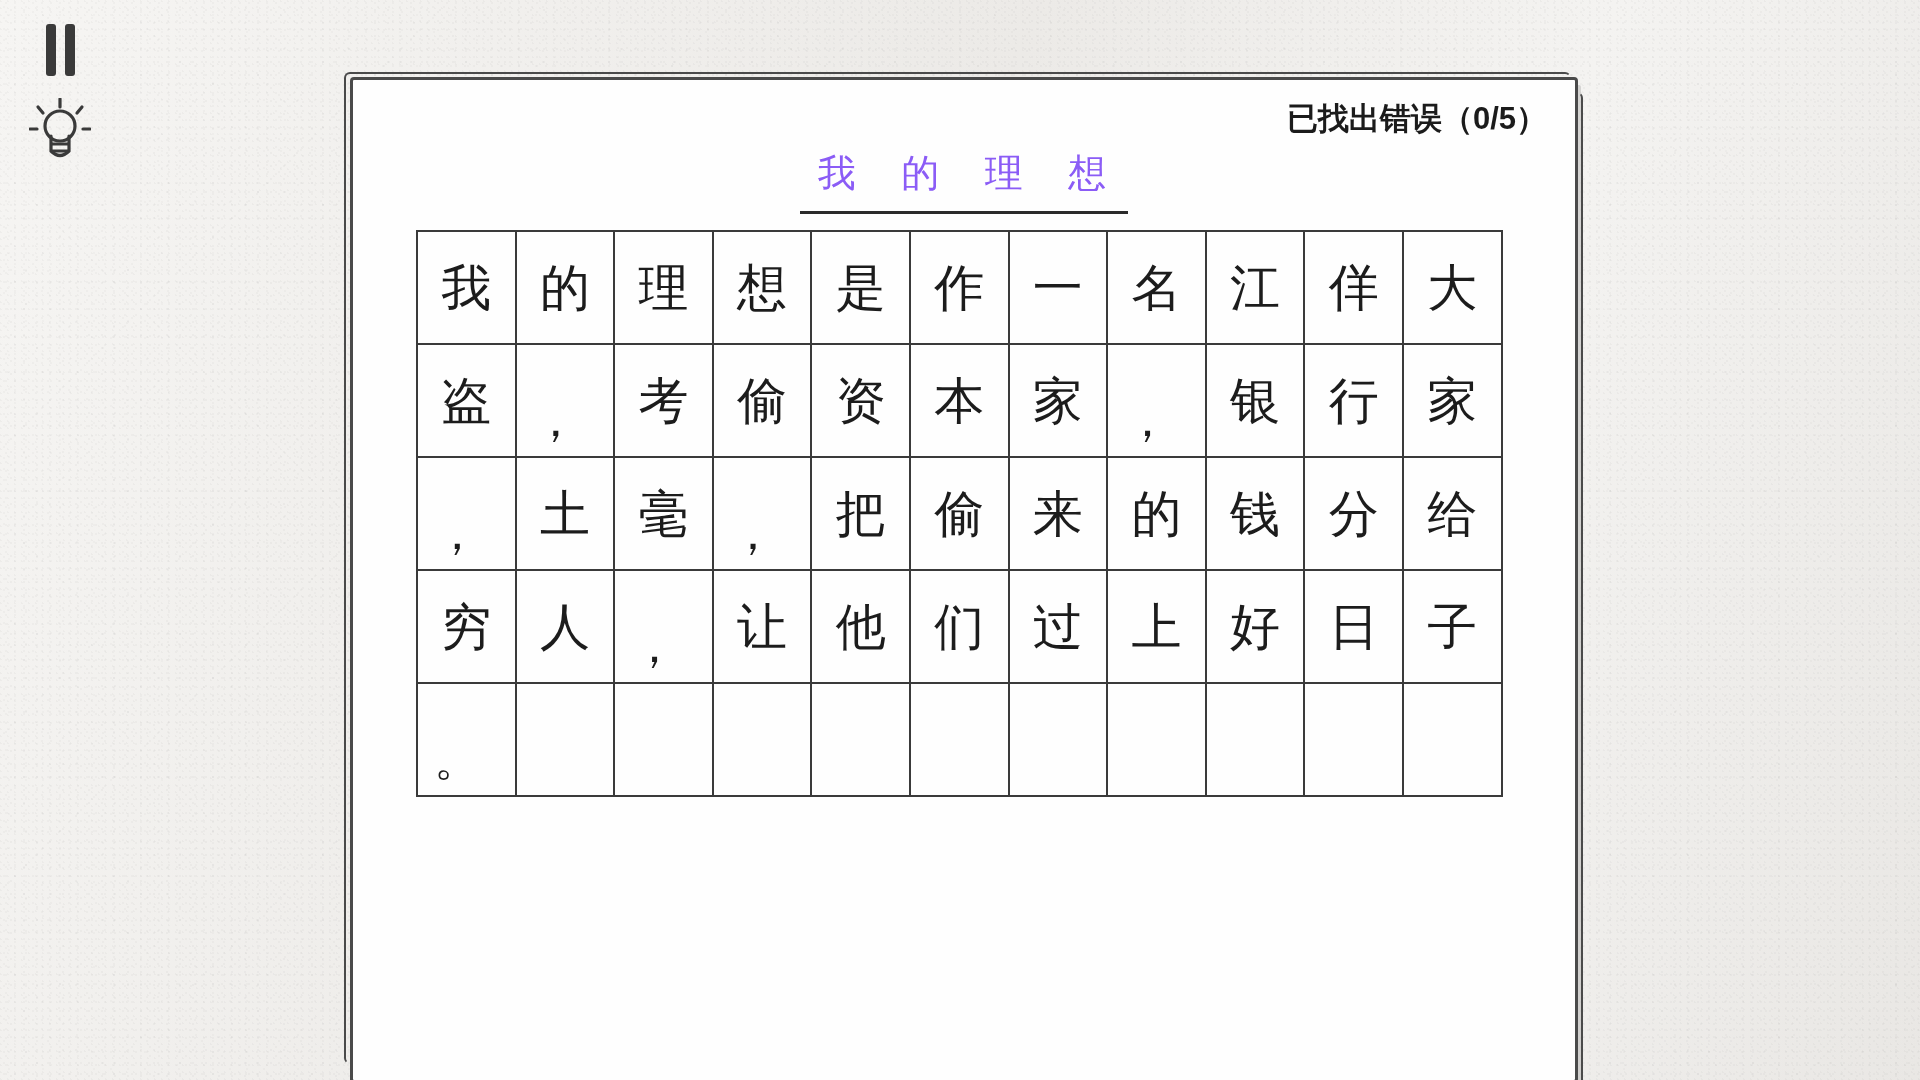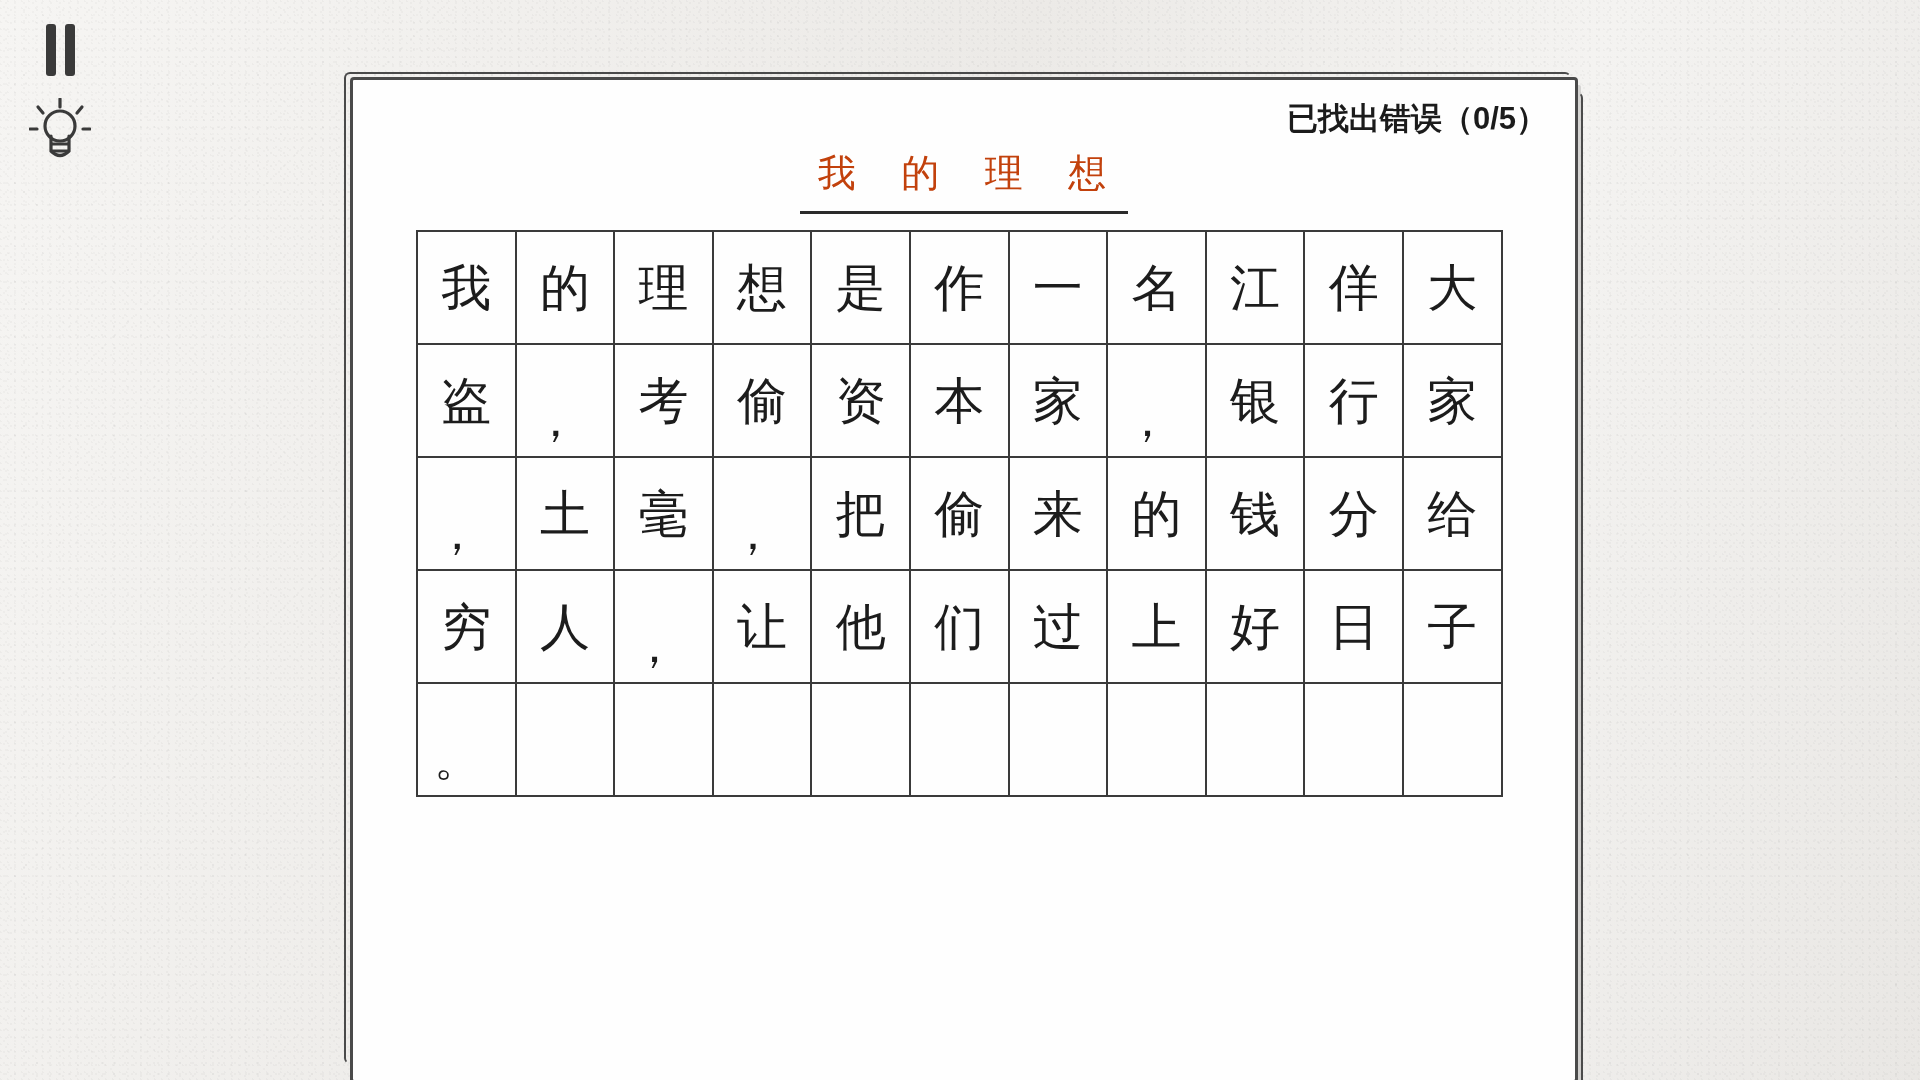--- a/index.html
+++ b/index.html
@@ -106,21 +106,21 @@
     position: absolute;
     left: 0;
     right: 0;
     top: 68px;
     text-align: center;
   }
   #essay-title .title-text {
     display: inline-block;
     font-size: 38px;
     letter-spacing: 18px;
-    color: #c2410c;
+    color: #8b5cf6;
     padding: 0 4px 12px 18px;
     border-bottom: 3px solid #2b2b2b;
     font-family: "Liberation Serif", serif;
   }
 
   
   #grid {
     position: absolute;
     left: 63px;
     top: 150px;

